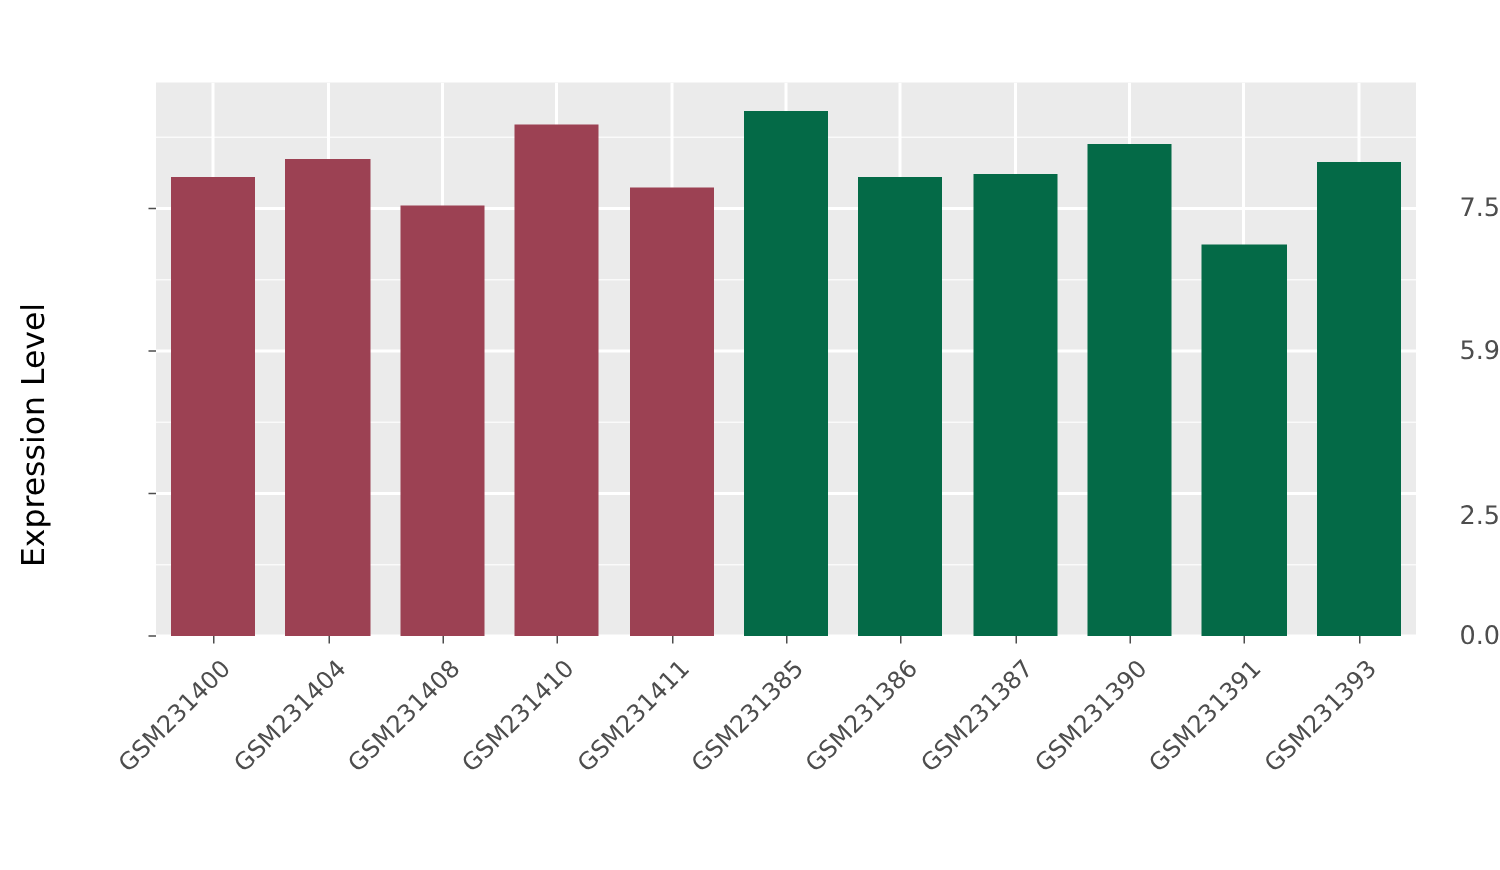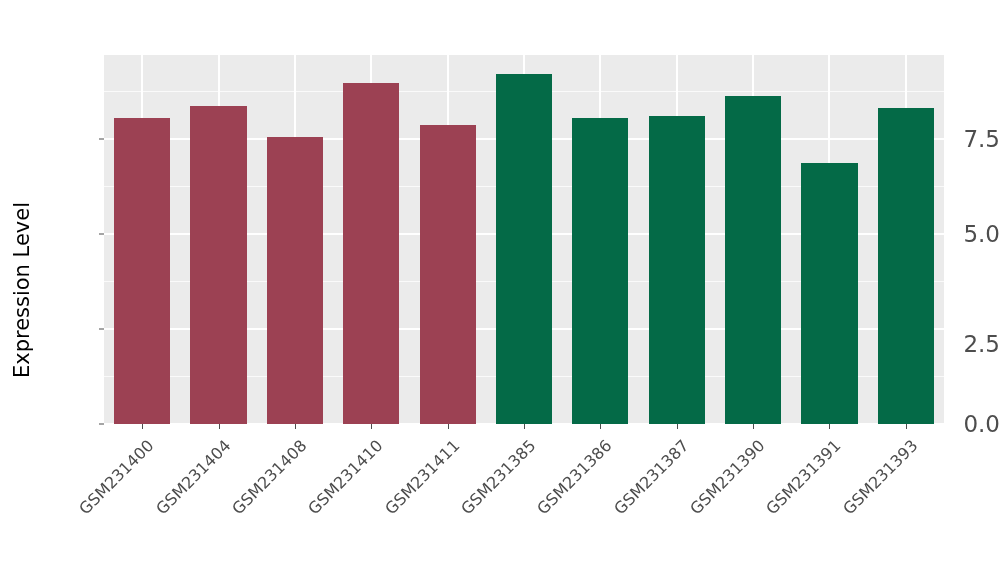--- a/index.html
+++ b/index.html
@@ -38,21 +38,21 @@
     white-space: nowrap;
     letter-spacing: 0px;
   }
 
   
   .y-tick-label {
     position: absolute;
     right: 0px;
     width: 46px;
     text-align: right;
-    font-size: 23px;
+    font-size: 17px;
     color: #4d4d4d;
     transform: translateY(-50%);
     white-space: nowrap;
   }
   #y-axis-ticks {
     position: absolute;
     left: 46px;
     top: 0;
     width: 58px;
     height: 580px;
@@ -127,21 +127,21 @@
 </head>
 <body>
 
 <div id="plot-root">
 
   <div id="y-axis-title">Expression Level</div>
 
   <div id="y-axis-labels">
       <div class="y-tick-label" style="top: 424px;">0.0</div>
       <div class="y-tick-label" style="top: 344px;">2.5</div>
-      <div class="y-tick-label" style="top: 233.794px;">5.0</div>
+      <div class="y-tick-label" style="top: 233.794px;">5.9</div>
       <div class="y-tick-label" style="top: 138.691px;">7.5</div>
     </div>
   <div id="y-axis-ticks">
       <div class="y-tick-mark" style="top: 424px;"></div>
       <div class="y-tick-mark" style="top: 328.897px;"></div>
       <div class="y-tick-mark" style="top: 233.794px;"></div>
       <div class="y-tick-mark" style="top: 138.691px;"></div>
     </div>
 
   <div id="panel">

